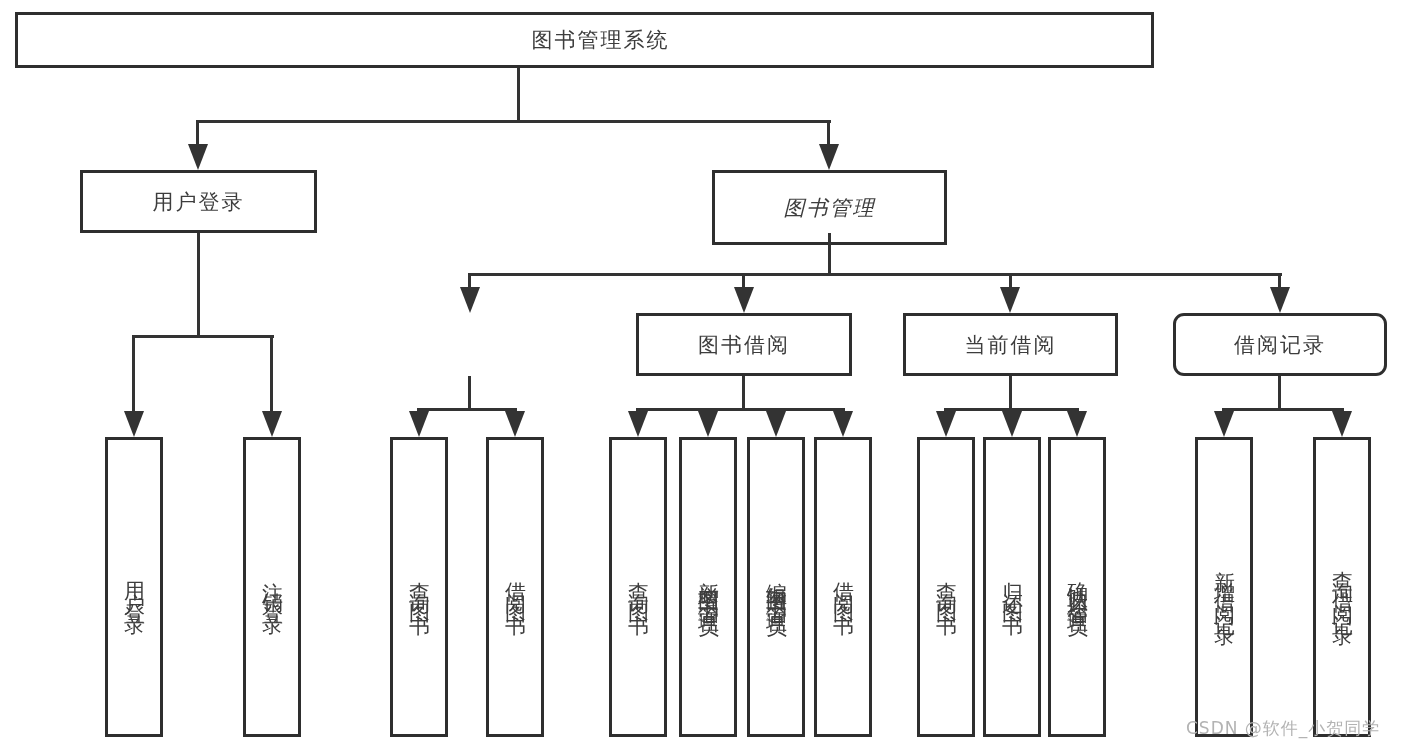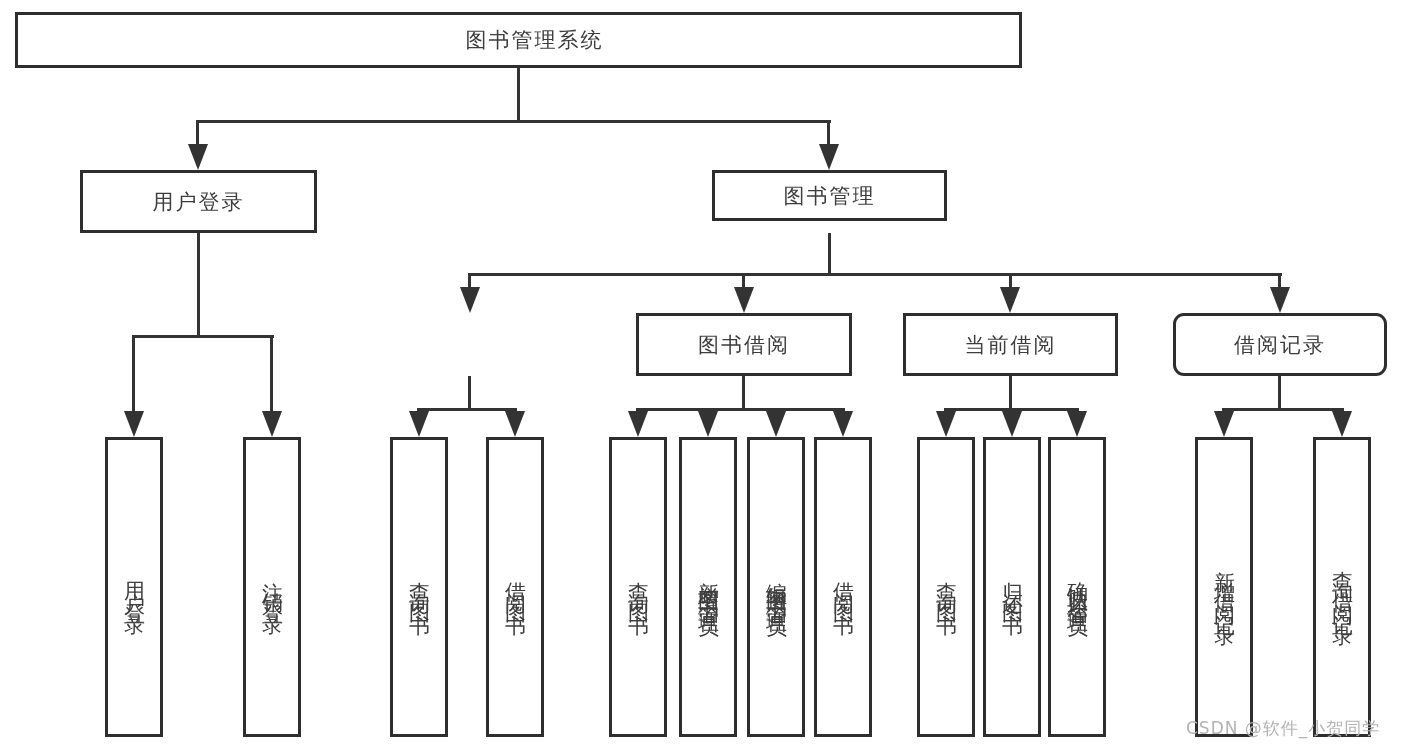--- a/index.html
+++ b/index.html
@@ -28,31 +28,31 @@
   #watermark{
     position:absolute;left:1186px;top:717px;
     font-size:17px;color:#b3b3b3;letter-spacing:1px;white-space:nowrap;
   }
 </style>
 </head>
 <body>
 
 <div id="canvas">
 
-  <div class="box h" style="left:15px;top:12px;width:1007px;height:56px;padding-left:32px;">图书管理系统</div>
+  <div class="box h" style="left:15px;top:12px;width:1139px;height:56px;padding-left:32px;">图书管理系统</div>
 
   <div class="vl" style="left:517px;top:68px;height:55px;"></div>
   <div class="hl" style="left:196px;top:120px;width:635px;"></div>
   <div class="vl" style="left:196px;top:120px;height:26px;"></div>
   <div class="tri" style="left:188px;top:144px;"></div>
   <div class="vl" style="left:827px;top:120px;height:26px;"></div>
   <div class="tri" style="left:819px;top:144px;"></div>
 
   <div class="box h" style="left:80px;top:170px;width:237px;height:63px;">用户登录</div>
-  <div class="box h" style="left:712px;top:170px;width:235px;height:51px;">图书管理</div>
+  <div class="box h" style="left:712px;top:170px;width:235px;height:75px;font-style:italic;">图书管理</div>
 
   <div class="vl" style="left:197px;top:233px;height:105px;"></div>
   <div class="hl" style="left:132px;top:335px;width:142px;"></div>
   <div class="vl" style="left:132px;top:335px;height:78px;"></div>
   <div class="tri" style="left:124px;top:411px;"></div>
   <div class="vl" style="left:270px;top:335px;height:78px;"></div>
   <div class="tri" style="left:262px;top:411px;"></div>
 
   <div class="vl" style="left:828px;top:233px;height:43px;"></div>
   <div class="hl" style="left:468px;top:273px;width:814px;"></div>

